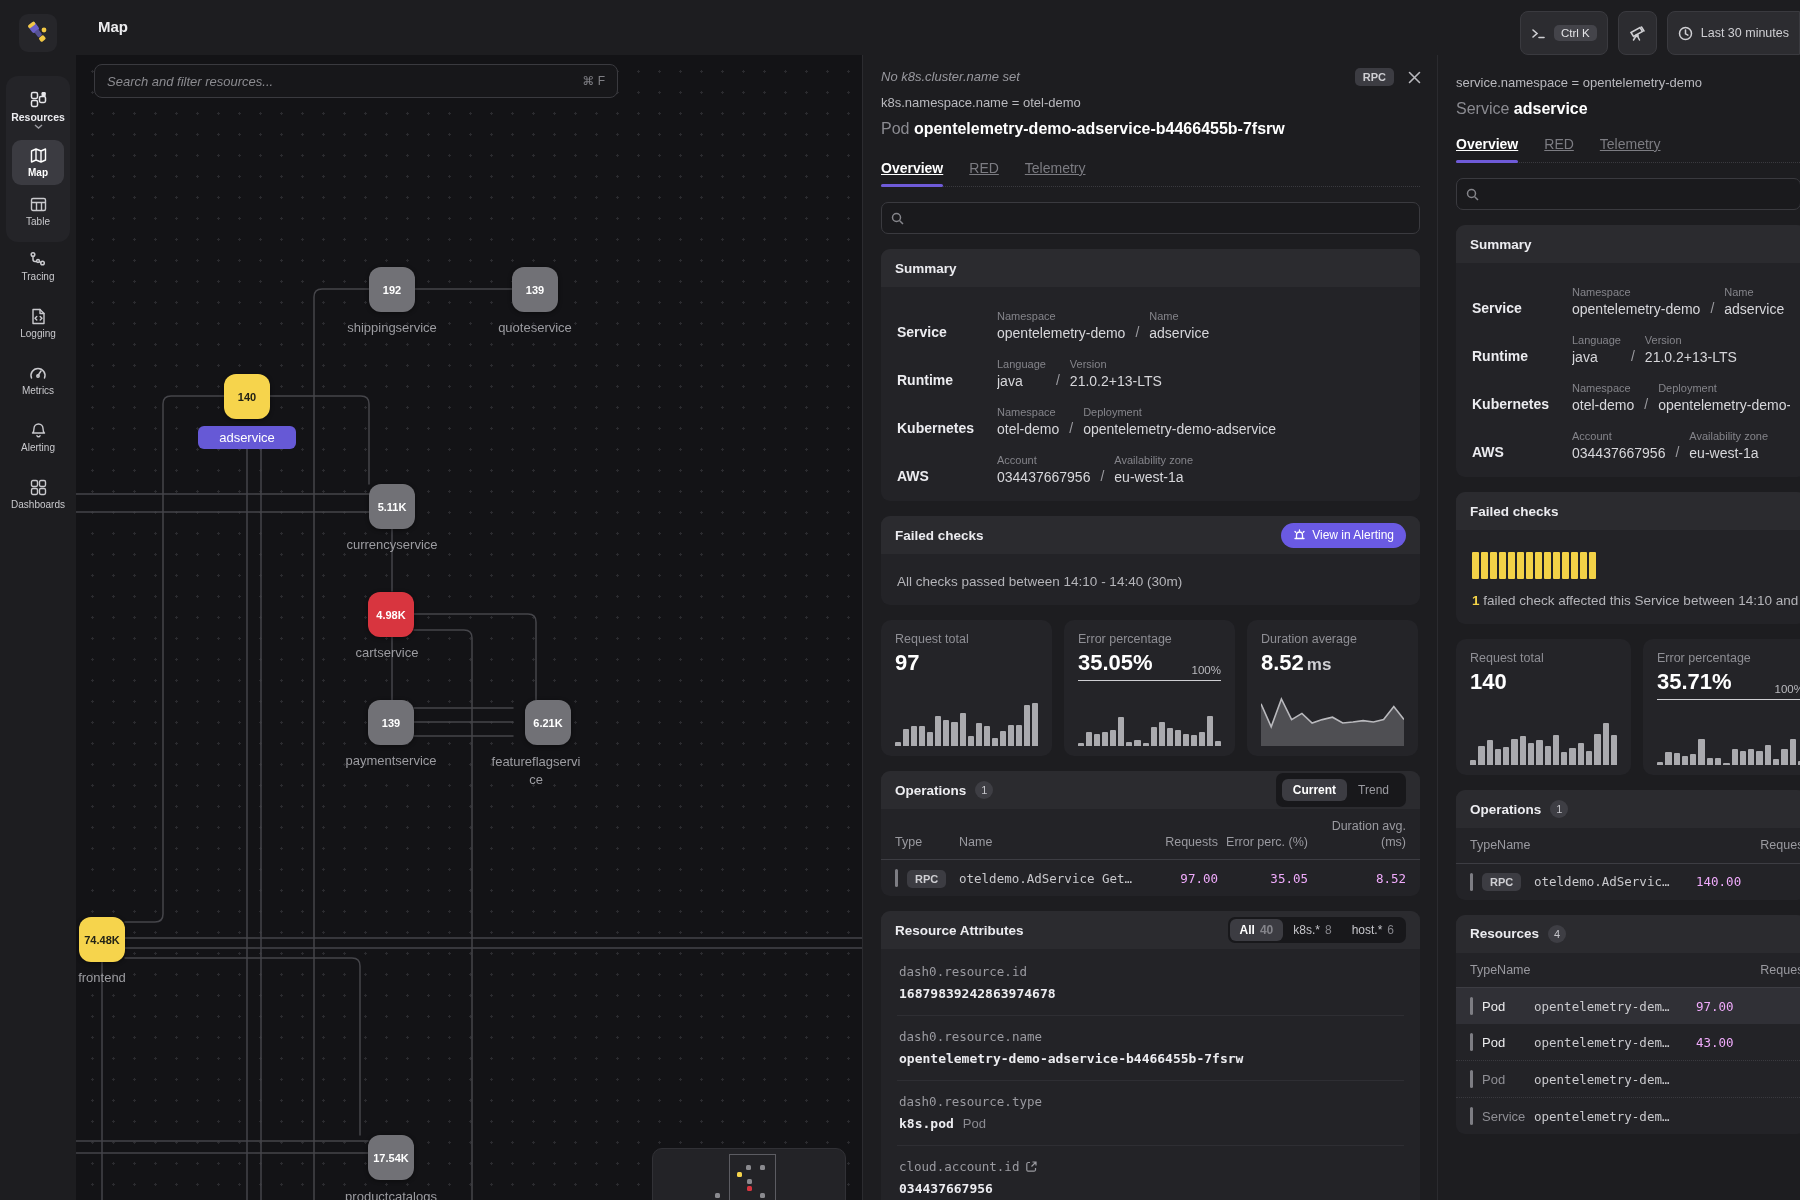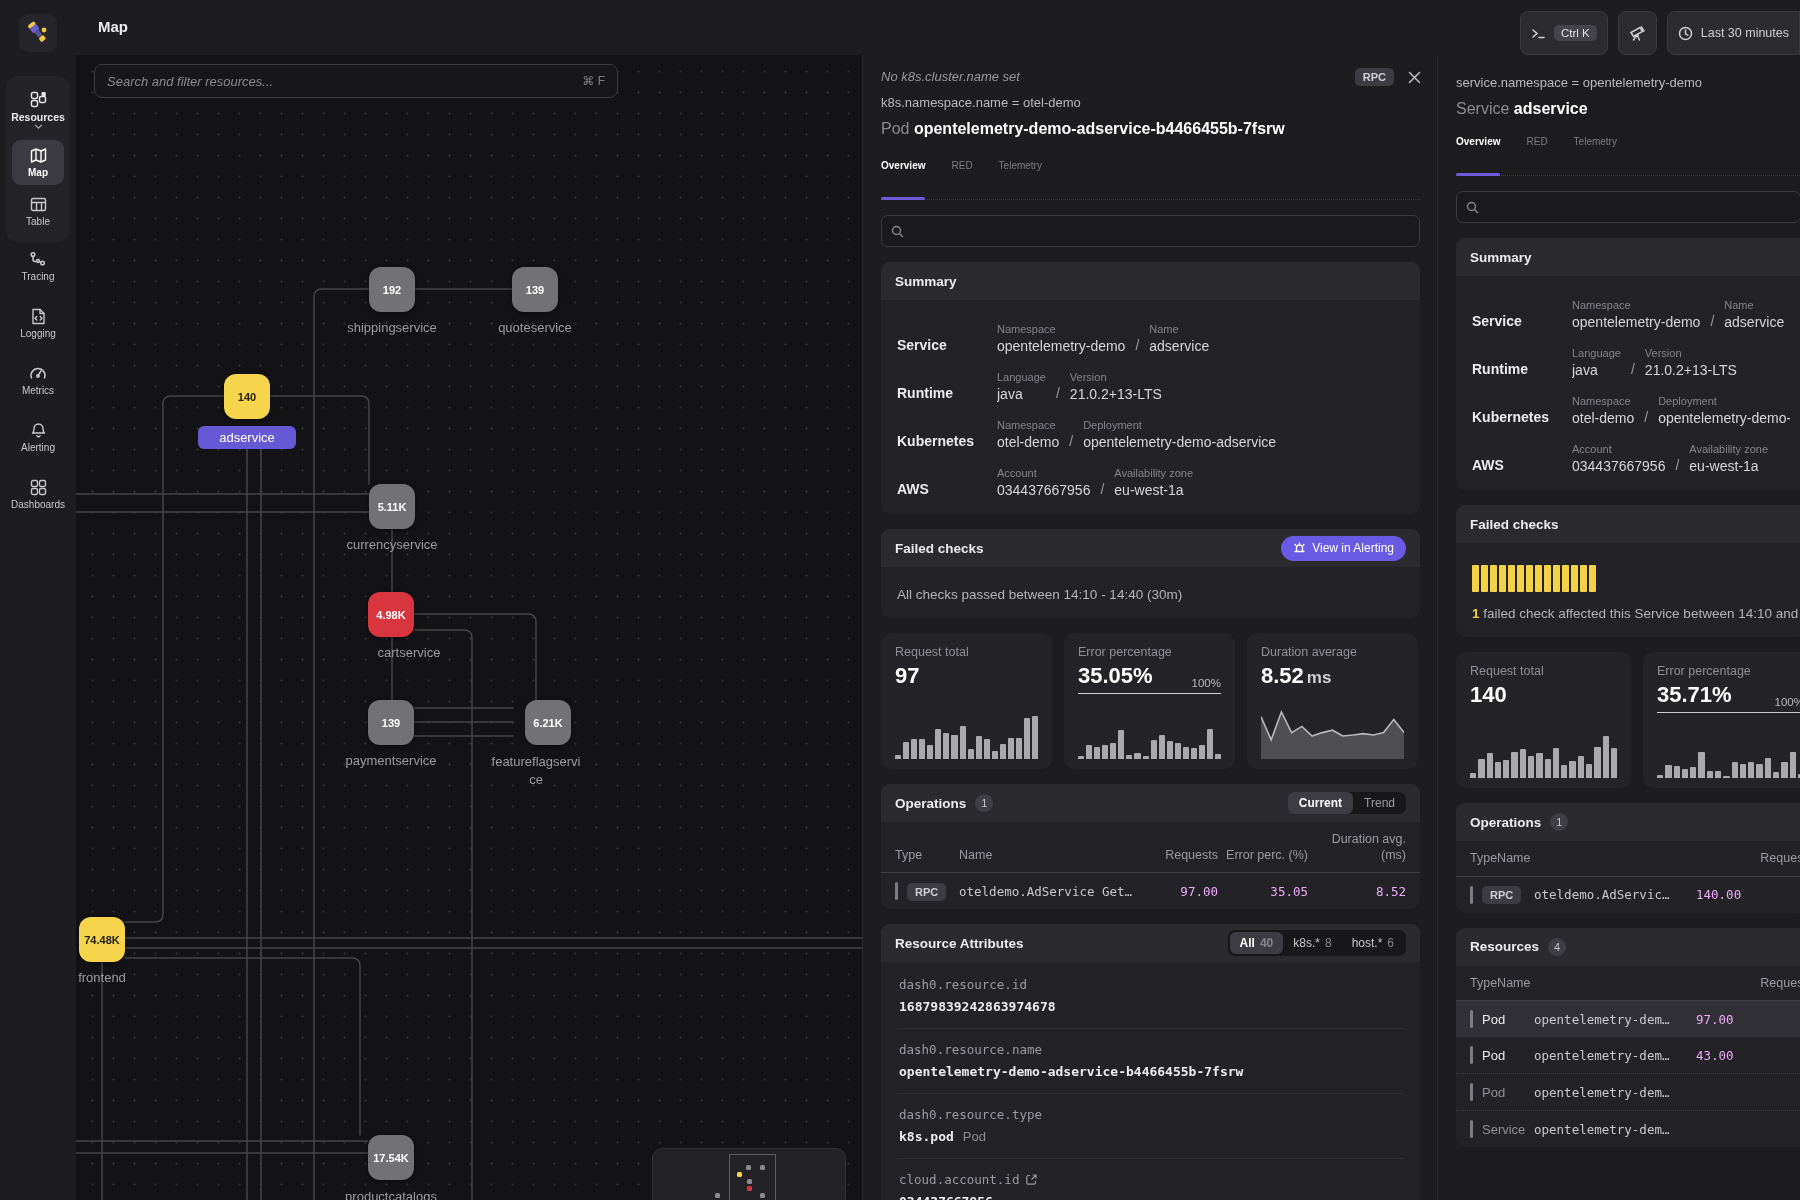--- a/index.html
+++ b/index.html
@@ -61,21 +61,21 @@
   #panel2 { left:1437px; width:363px; border-left:1px solid #2b2b2f; }
   .p-inner { padding:14px 17px 0 18px; }
   .notice { font-size:13px; font-style:italic; color:#98989e; }
   .hdr-right { position:absolute; top:13px; right:16px; display:flex; gap:14px; align-items:center; }
   .type-badge { background:#3c3c42; color:#cfcfd3; font-size:11px; font-weight:700; border-radius:5px; padding:3px 8px; }
   .ctx { font-size:13px; color:#b9b9be; margin-top:11px; }
   .p-title { font-size:16px; margin-top:10px; white-space:nowrap; }
   .p-title .kind { color:#8b8b91; }
   .p-title .name { font-weight:700; color:#fff; }
   .tabs { display:flex; gap:26px; margin-top:22px; border-bottom:1px dotted #3a3a3f; }
-  .tab { font-size:10px; color:#7c7c82; padding-bottom:28px; position:relative; }
+  .tab { font-size:14px; color:#7c7c82; padding-bottom:10px; position:relative;text-decoration:underline; }
   .tab.active { color:#fff; font-weight:700; }
   .tab.active:after { content:""; position:absolute; left:0; right:0; bottom:-1px; height:3px; background:#6f5bd9; border-radius:2px; }
   .psearch { margin-top:15px; height:32px; border:1px solid #3a3a3f; border-radius:7px; background:#1a1a1d;
     display:flex; align-items:center; padding:0 9px; gap:7px; }
   .psearch input { flex:1; background:transparent; border:none; outline:none; color:#dcdcde; font-size:13px;
     font-family:"Liberation Sans",sans-serif; }
 
   .section { margin-top:15px; background:#232327; border-radius:9px; overflow:hidden; }
   .sec-head { background:#2b2b2f; height:38px; display:flex; align-items:center; padding:0 14px; gap:9px; }
   .sec-head .t { font-size:13.5px; font-weight:700; color:#ececf0; }
@@ -115,21 +115,21 @@
   
   .tbl-head { display:flex; align-items:flex-end; padding:10px 14px 9px; border-bottom:1px solid #3d3d43;
     color:#9a9aa0; font-size:12.5px; line-height:1.25; }
   .tbl-row { display:flex; align-items:center; padding:9px 14px; font-size:13px; }
   .tbl-row.sel { background:#303036; }
   .tbl-row.dim { color:#8f8f95; border-top:1px dotted #3a3a3f; }
   .rowbar { width:3px; height:18px; background:#7d7d83; border-radius:2px; margin-right:9px; flex:none; }
   .c-type { width:52px; flex:none; }
   .c-name { flex:1; overflow:hidden; white-space:nowrap; text-overflow:ellipsis; color:#c9c9cd; font-size:12.5px; }
   .num { text-align:right; flex:none; font-size:12.5px; color:#f0abfc; }
-  .toggle { background:#18181b; border-radius:7px; padding:0; display:flex; }
+  .toggle { background:#18181b; border-radius:7px; padding:6px; display:flex; }
   .toggle .opt { font-size:12px; padding:4px 11px; border-radius:6px; color:#9a9aa0; }
   .toggle .opt.on { background:#3c3c42; color:#fff; font-weight:600; }
 
   
   .attr-row { padding:13px 2px 14px; border-top:1px solid #2e2e33; }
   .attr-row:first-child { border-top:none; }
   .attr-key { font-family:"DejaVu Sans Mono",monospace; font-size:12.5px; color:#9a9aa0; display:flex; gap:7px; align-items:center; }
   .attr-val { font-family:"DejaVu Sans Mono",monospace; font-size:13px; color:#ececf0; margin-top:7px; font-weight:700; }
   .attr-val .sfx { color:#8b8b91; font-weight:400; margin-left:9px; font-family:"Liberation Sans",sans-serif; font-size:13px; }
   .pillgroup { background:#18181b; border-radius:7px; padding:2px; display:flex; }
@@ -287,21 +287,21 @@
   <div id="nodes">
       <div class="map-node gray" style="left: 293px; top: 212px;">192</div>
       <div class="node-label" style="left: 241px; top: 265px;">shippingservice</div>
       <div class="map-node gray" style="left: 436px; top: 212px;">139</div>
       <div class="node-label" style="left: 384px; top: 265px;">quoteservice</div>
       <div class="map-node yellow" style="left: 148px; top: 319px;">140</div>
       <div class="node-badge" style="left: 122px; top: 371px;">adservice</div>
       <div class="map-node gray" style="left: 293px; top: 429px;">5.11K</div>
       <div class="node-label" style="left: 241px; top: 482px;">currencyservice</div>
       <div class="map-node red" style="left: 292px; top: 537px;">4.98K</div>
-      <div class="node-label" style="left: 258px; top: 590px;">cartservice</div>
+      <div class="node-label" style="left: 236px; top: 590px;">cartservice</div>
       <div class="map-node gray" style="left: 292px; top: 645px;">139</div>
       <div class="node-label" style="left: 240px; top: 698px;">paymentservice</div>
       <div class="map-node gray" style="left: 437px; top: 645px; margin-left: 12px;">6.21K</div>
       <div class="node-label wrap" style="left: 413px; top: 698px;">featureflagservice</div>
       <div class="map-node yellow" style="left: 3px; top: 862px;">74.48K</div>
       <div class="node-label" style="left: -49px; top: 915px;">frontend</div>
       <div class="map-node gray" style="left: 292px; top: 1080px;">17.54K</div>
       <div class="node-label wrap" style="left: 268px; top: 1133px;">productcatalogservice</div>
     </div>
 

